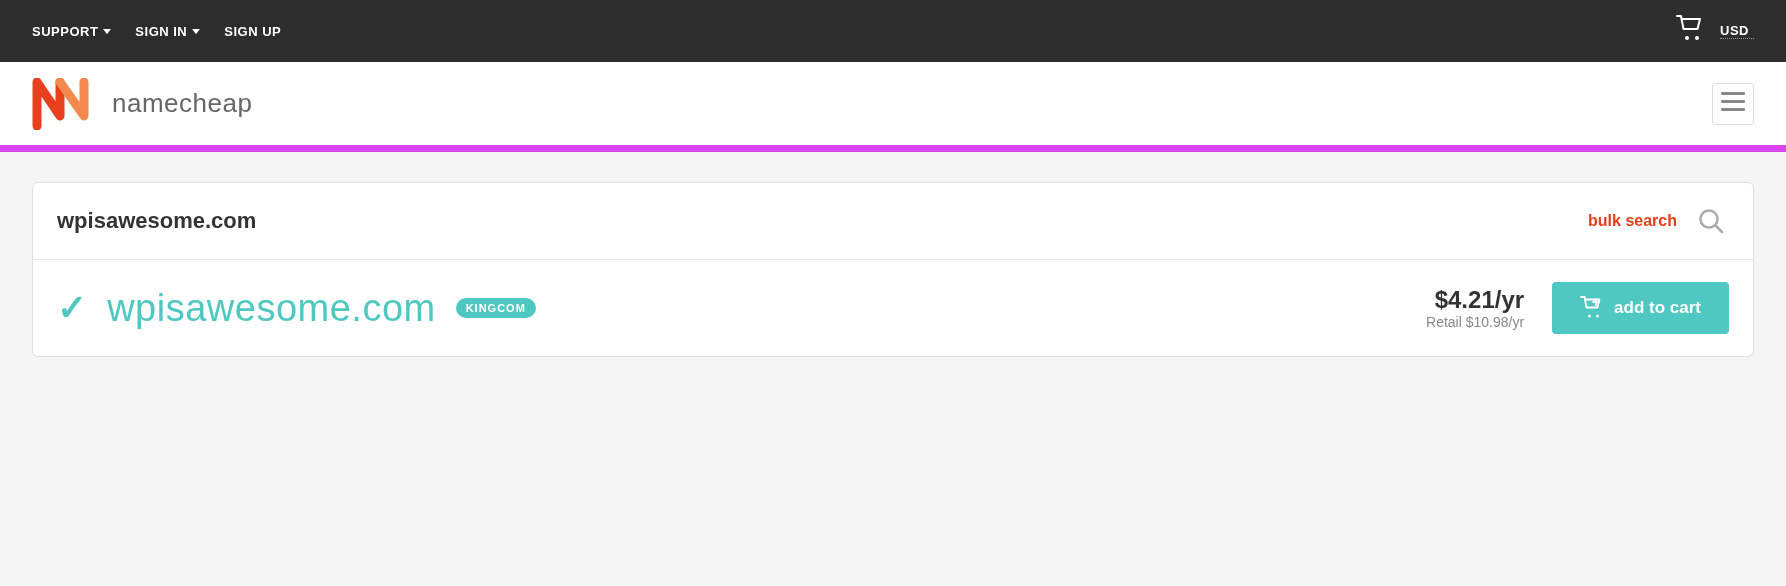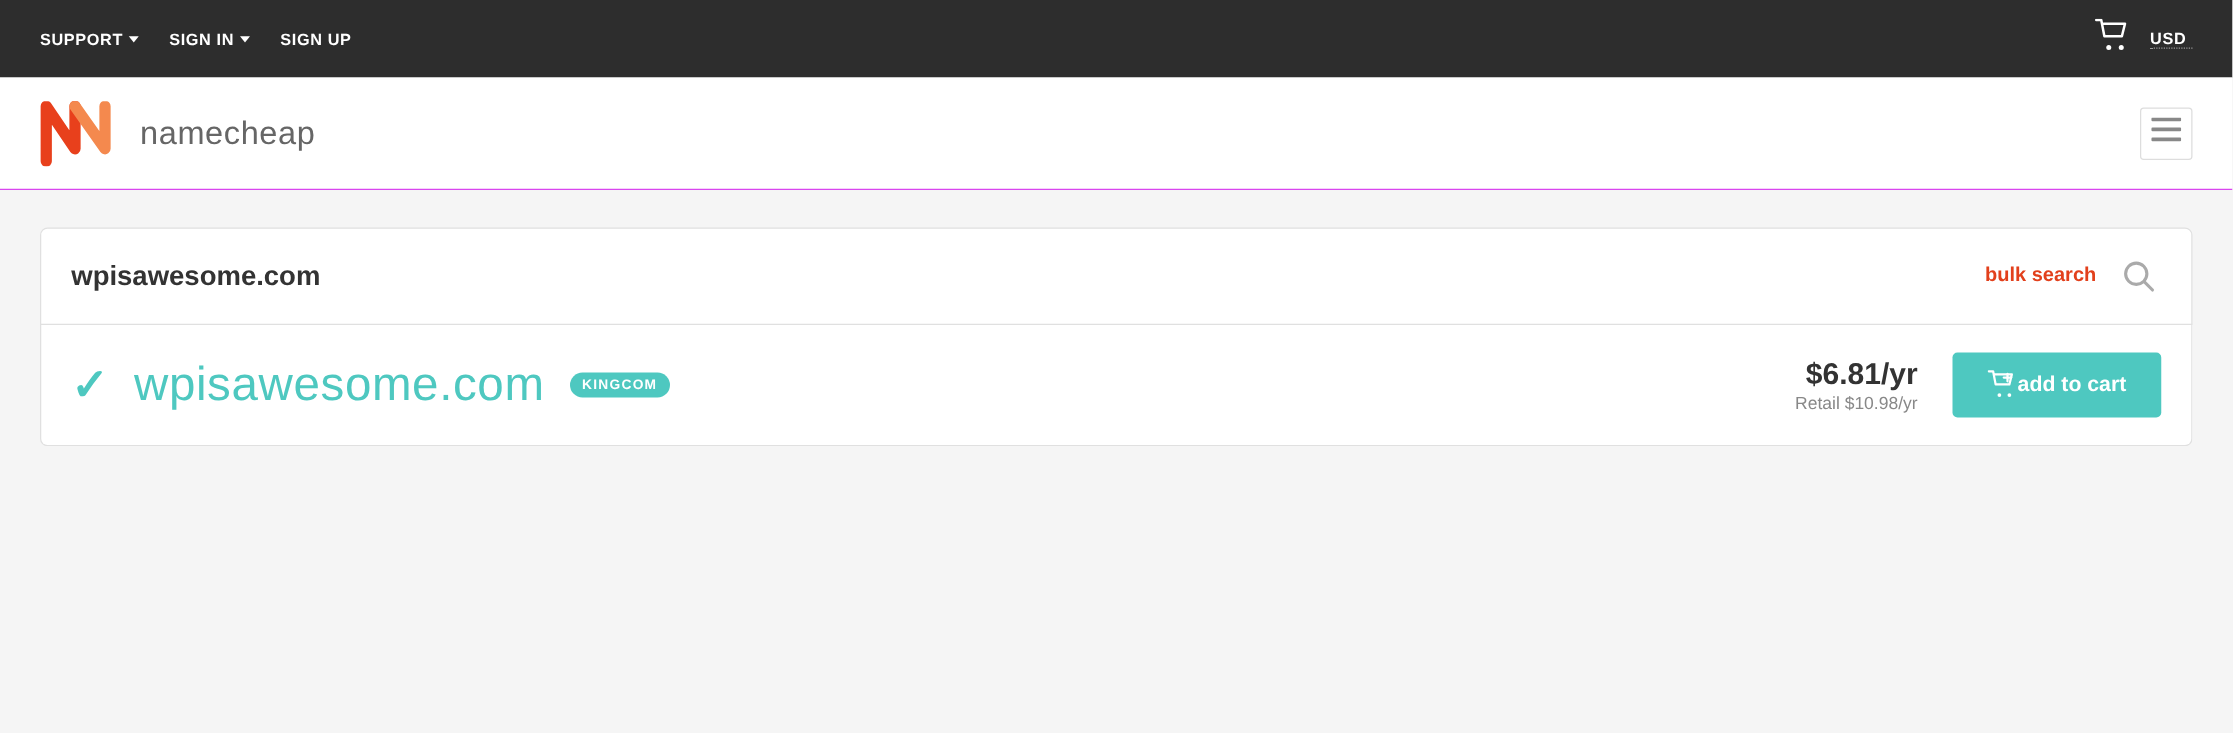--- a/index.html
+++ b/index.html
@@ -60,21 +60,21 @@
       border-bottom: 1px dotted #999;
     }
 
     
     .header {
       background: #fff;
       display: flex;
       align-items: center;
       justify-content: space-between;
       padding: 18px 32px;
-      border-bottom: 1px solid #d946ef;
+      border-bottom: 7px solid #d946ef;
       height: 90px;
     }
     .logo-container {
       display: flex;
       align-items: center;
       gap: 12px;
       cursor: pointer;
     }
     .logo-n {
       width: 68px;
@@ -200,20 +200,21 @@
       background: #4ec8c0;
       color: #fff;
       border: none;
       border-radius: 4px;
       padding: 14px 28px;
       font-size: 17px;
       font-weight: 600;
       cursor: pointer;
       display: flex;
       align-items: center;
+      gap: 10px;
       white-space: nowrap;
     }
     .cart-add-icon {
       font-size: 20px;
     }
   </style>
 </head>
 <body>
 
 <nav class="top-nav">
@@ -278,21 +279,21 @@
   </div>
 
   <div class="result-card">
     <div class="result-left">
       <span class="checkmark">✓</span>
       <span class="result-domain">wpisawesome.com</span>
       <span class="kingcom-badge">KINGCOM</span>
     </div>
     <div class="result-right">
       <div class="price-block">
-        <div class="price-main">$6.81/yr</div>
+        <div class="price-main">$4.21/yr</div>
         <div class="price-retail">Retail $10.98/yr</div>
       </div>
       <button class="add-to-cart-btn">
         <svg class="cart-add-icon" width="24" height="24" viewBox="0 0 24 24" fill="none" xmlns="http://www.w3.org/2000/svg">
           <path d="M1 1h3.5l2 10.5h11l2-8H6" stroke="#fff" stroke-width="1.8" stroke-linecap="round" stroke-linejoin="round" fill="none"></path>
           <circle cx="9.5" cy="20" r="1.5" fill="#fff"></circle>
           <circle cx="17.5" cy="20" r="1.5" fill="#fff"></circle>
           <line x1="16" y1="3" x2="16" y2="9" stroke="#fff" stroke-width="1.8" stroke-linecap="round"></line>
           <line x1="13" y1="6" x2="19" y2="6" stroke="#fff" stroke-width="1.8" stroke-linecap="round"></line>
         </svg>

